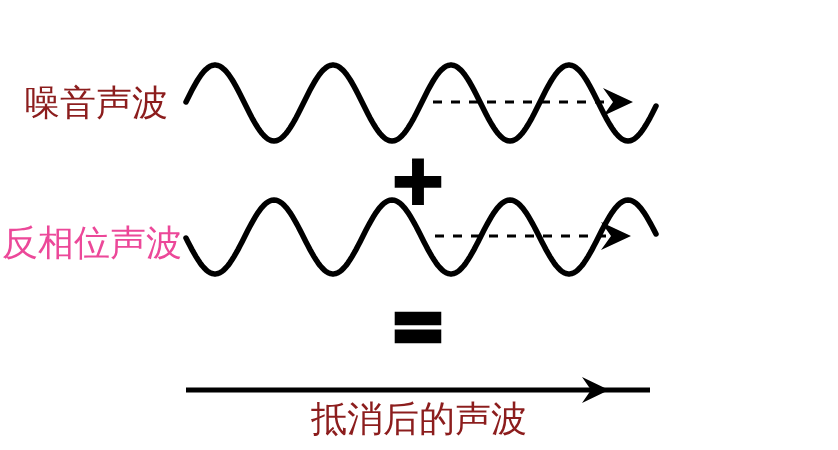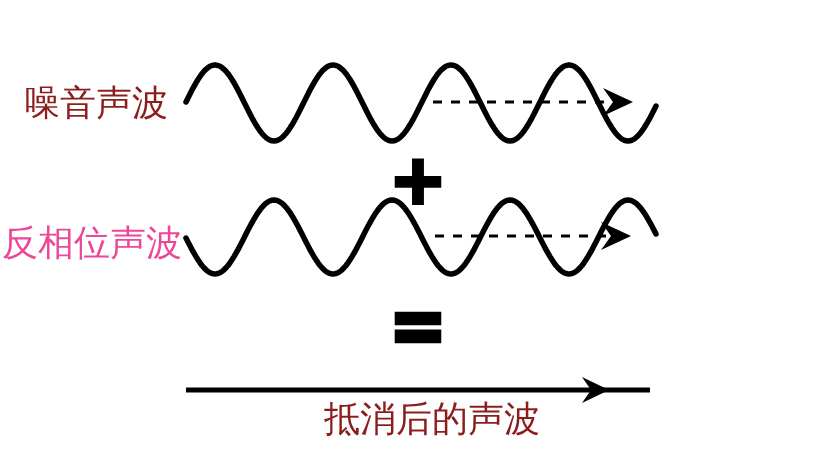--- a/index.html
+++ b/index.html
@@ -24,21 +24,21 @@
   }
   .wave-label {
     position: absolute;
     font-size: 36px;
     line-height: 38px;
     white-space: nowrap;
     letter-spacing: 0px;
   }
   #noise-label   { left: 24px;  top: 84px;  }
   #antiphase-label { left: 2px; top: 224px; }
-  #cancelled-label { left: 324px; top: 400px; }
+  #cancelled-label { left: 311px; top: 400px; }
   .operator {
     position: absolute;
     width: 80px;
     height: 80px;
     display: flex;
     align-items: center;
     justify-content: center;
     font-family: "DejaVu Sans", "Liberation Sans", sans-serif;
     font-weight: bold;
     font-size: 68px;

